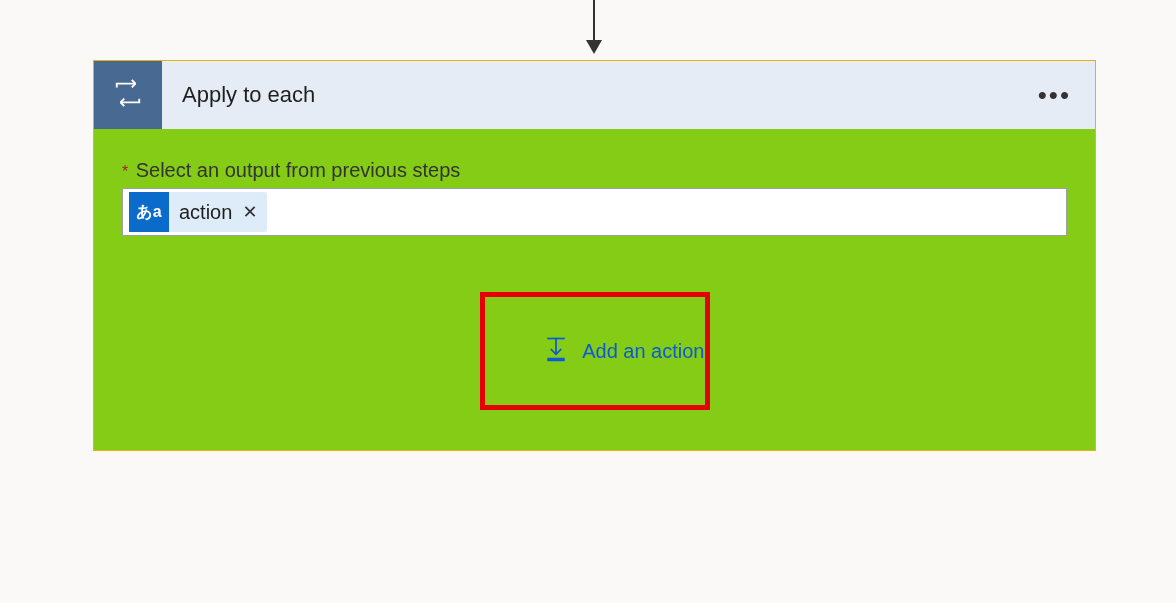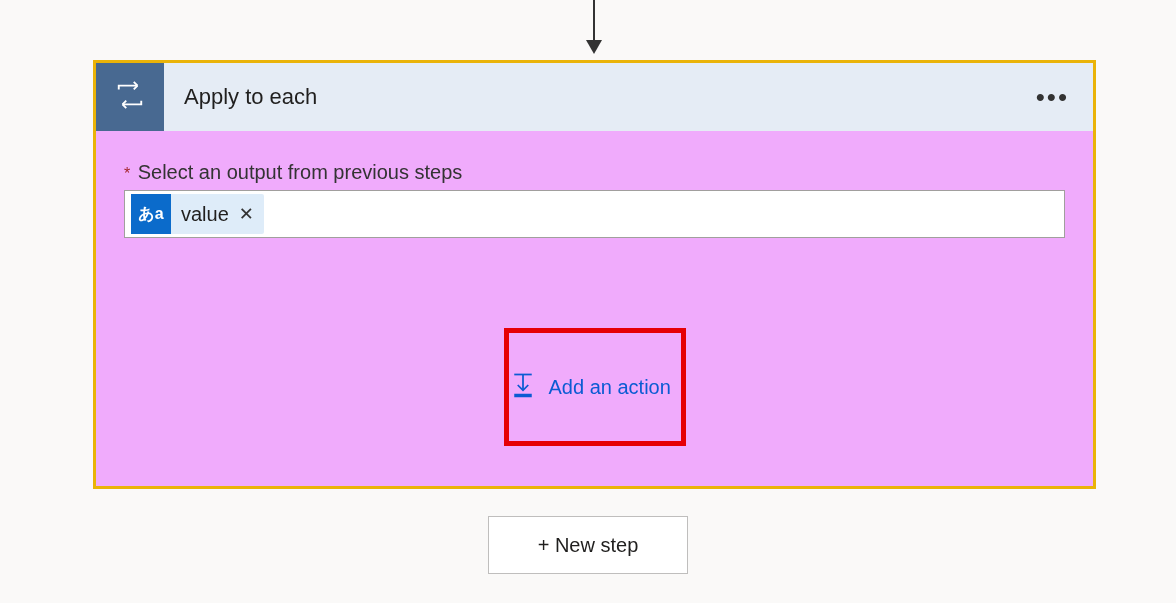--- a/index.html
+++ b/index.html
@@ -32,22 +32,22 @@
       border-top: 14px solid #333;
       position: absolute;
       bottom: 4px;
       left: -7px;
     }
     .step-card {
       position: absolute;
       top: 60px;
       left: 93px;
       width: 1003px;
-      border: 3px solid #eab308;
-      background: #f0abfc;
+      border: 1px solid #eab308;
+      background: #84cc16;
     }
     .step-header {
       display: flex;
       align-items: center;
       background: #e5ecf5;
       height: 68px;
       padding-right: 16px;
     }
     .step-icon-box {
       width: 68px;
@@ -121,27 +121,27 @@
       color: #201f1e;
       margin-right: 10px;
     }
     .token-remove {
       font-size: 18px;
       color: #333;
       cursor: pointer;
       line-height: 1;
     }
     .add-action-box {
-      margin: 90px auto 0;
-      width: 182px;
+      margin: 56px auto 0;
+      width: 230px;
       height: 118px;
       border: 5px solid #e60005;
       display: flex;
       align-items: center;
-      justify-content: flex-start;
+      justify-content: flex-end;
     }
     .add-action-link {
       display: flex;
       align-items: center;
       font-size: 20px;
       color: #0b5bd3;
       cursor: pointer;
       gap: 12px;
     }
     .insert-icon svg { width: 28px; height: 28px; }
@@ -197,21 +197,21 @@
       <span class="required-asterisk">*</span>
       <span class="field-label">Select an output from previous steps</span>
     </div>
 
     <div class="input-row">
       <div class="token">
         <div class="token-icon">
           <span>あ</span>
           <span>a</span>
         </div>
-        <span class="token-text">value</span>
+        <span class="token-text">action</span>
         <span class="token-remove">✕</span>
       </div>
     </div>
 
     <div class="add-action-box">
       <div class="add-action-link">
         <span class="insert-icon">
           <svg viewBox="0 0 32 32" fill="none" stroke="#0b5bd3" stroke-width="2">
             <line x1="6" y1="4" x2="26" y2="4"></line>
             <line x1="16" y1="4" x2="16" y2="22"></line>
@@ -219,14 +219,13 @@
             <rect x="6" y="26" width="20" height="4" fill="#0b5bd3" stroke="none"></rect>
           </svg>
         </span>
         <span>Add an action</span>
       </div>
     </div>
   </div>
 </div>
 
 <div class="bottom-buttons">
-  <button class="action-btn">+ New step</button>
 </div>
 
 </body></html>

